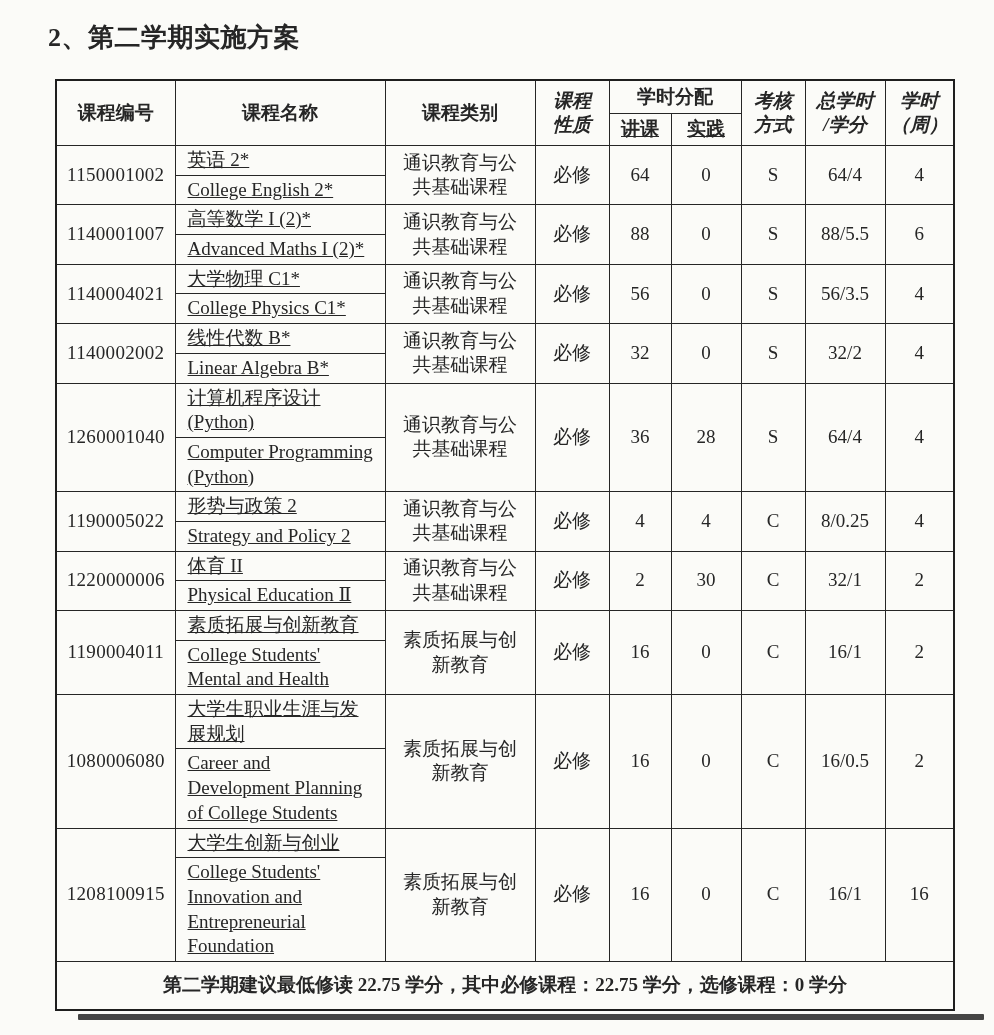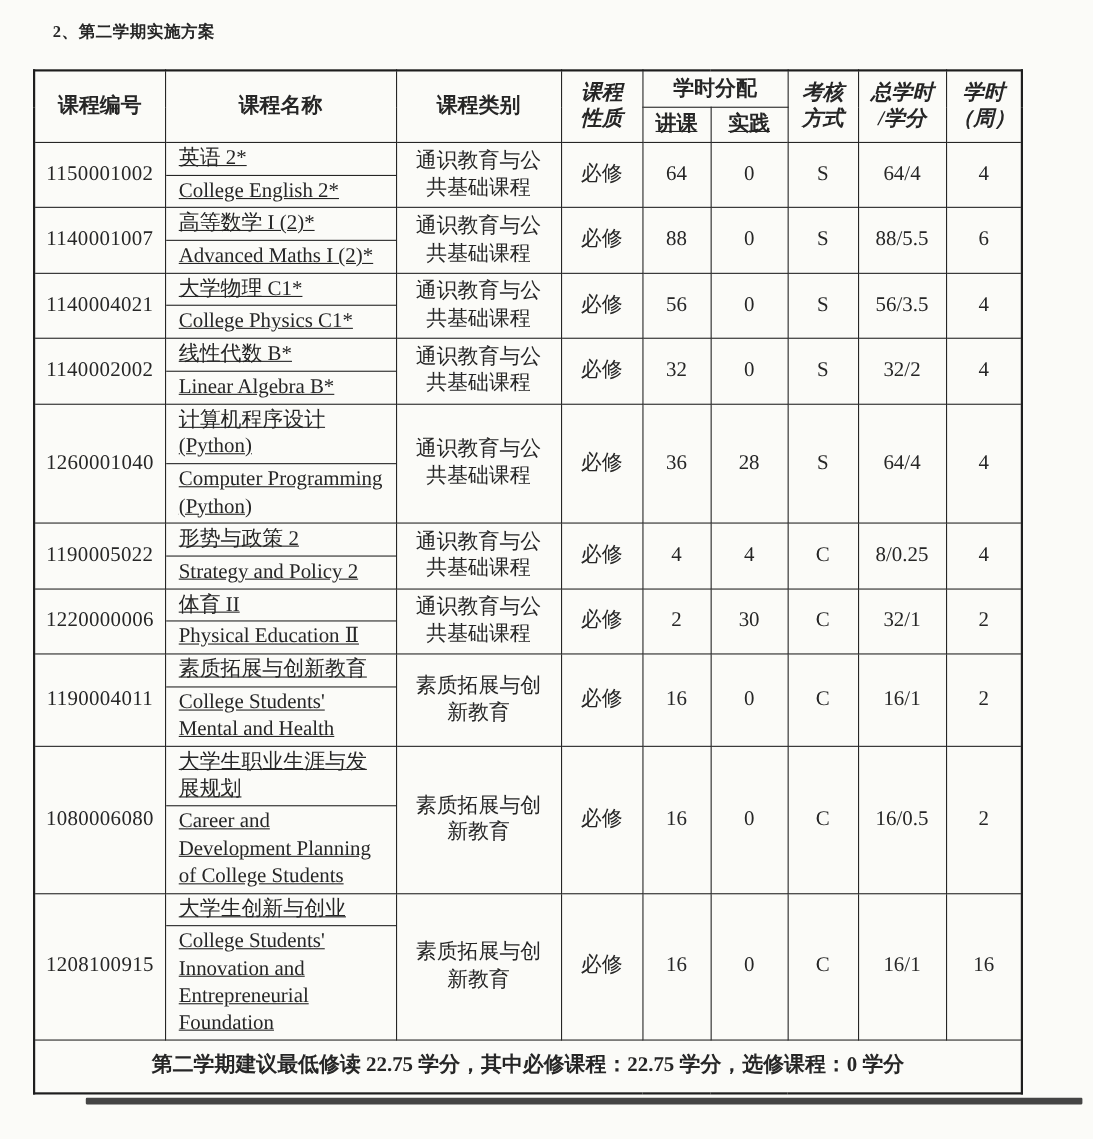--- a/index.html
+++ b/index.html
@@ -8,28 +8,28 @@
     width: 994px;
     height: 1035px;
     background: #fbfbf8;
     font-family: "Liberation Serif", "DejaVu Serif", serif;
     color: #262626;
     overflow: hidden;
   }
   .page { position: relative; width: 994px; height: 1035px; }
   .title {
     margin: 20px 0 24px 48px;
-    font-size: 15px;
+    font-size: 26px;
     font-weight: bold;
     letter-spacing: 0.5px;
   }
   table.course-table {
     border-collapse: collapse;
     table-layout: fixed;
-    margin-left: 30px;
+    margin-left: 55px;
     width: 898px;
     border: 2.5px solid #1e1e1e;
   }
   .course-table th, .course-table td {
     border: 1.5px solid #262626;
     text-align: center;
     vertical-align: middle;
     font-size: 19px;
     line-height: 1.3;
     padding: 2px 3px;

